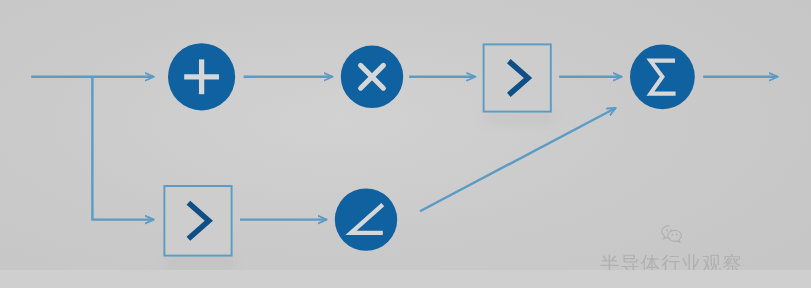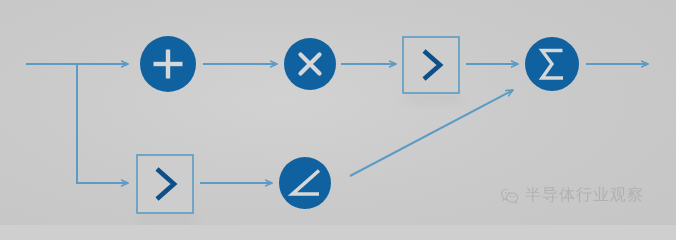--- a/index.html
+++ b/index.html
@@ -32,20 +32,21 @@
   
   #watermark {
     position: absolute;
     left: 500px;
     top: 185px;
     display: flex;
     align-items: center;
     gap: 5px;
     opacity: 0.40;
     pointer-events: none;
+    flex-direction: column;
   }
   #watermark .wm-text {
     font-size: 16px;
     letter-spacing: 1px;
     color: #8e8e8e;
     white-space: nowrap;
     font-family: "DejaVu Sans", sans-serif;
   }
   #watermark .wm-logo {
     width: 20px;

